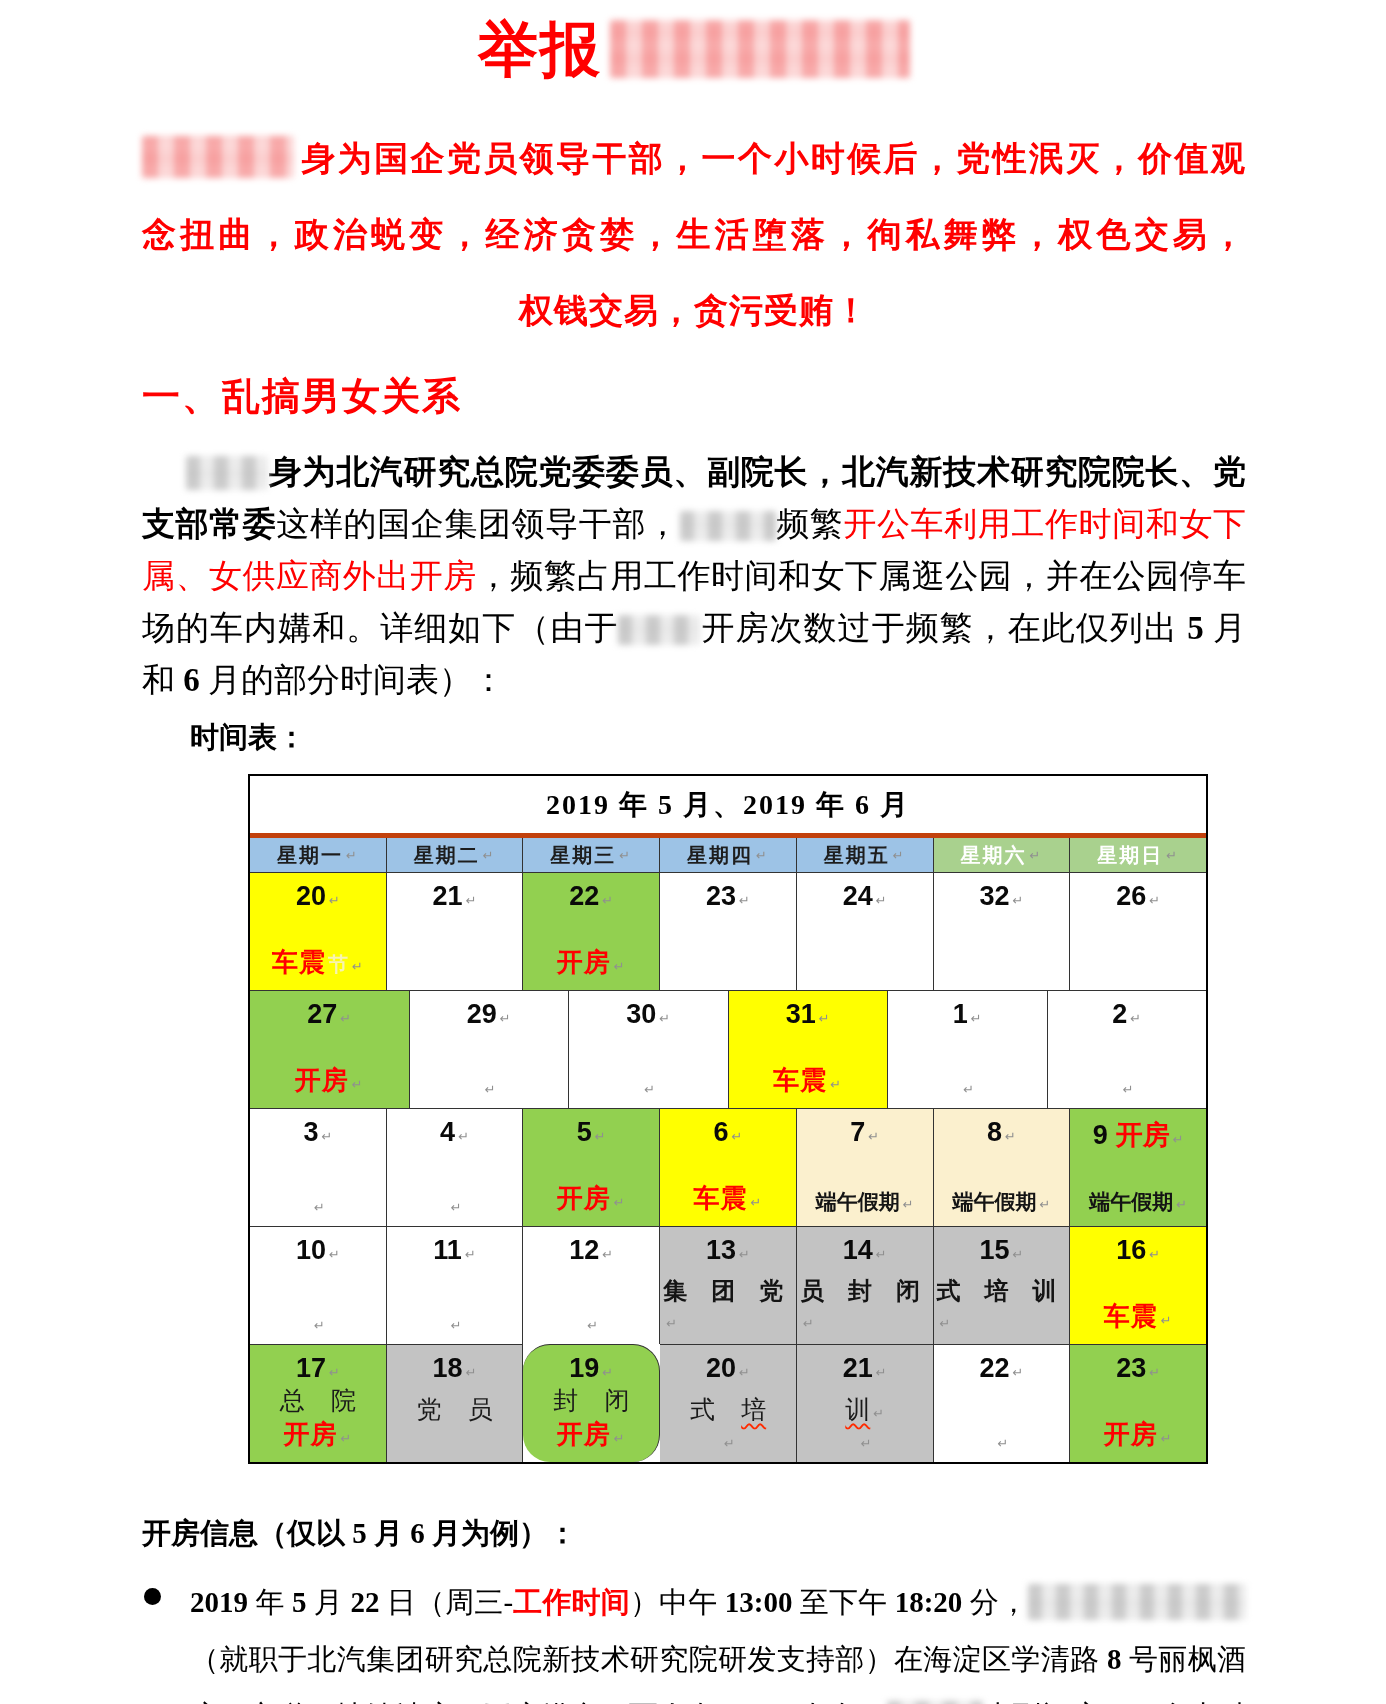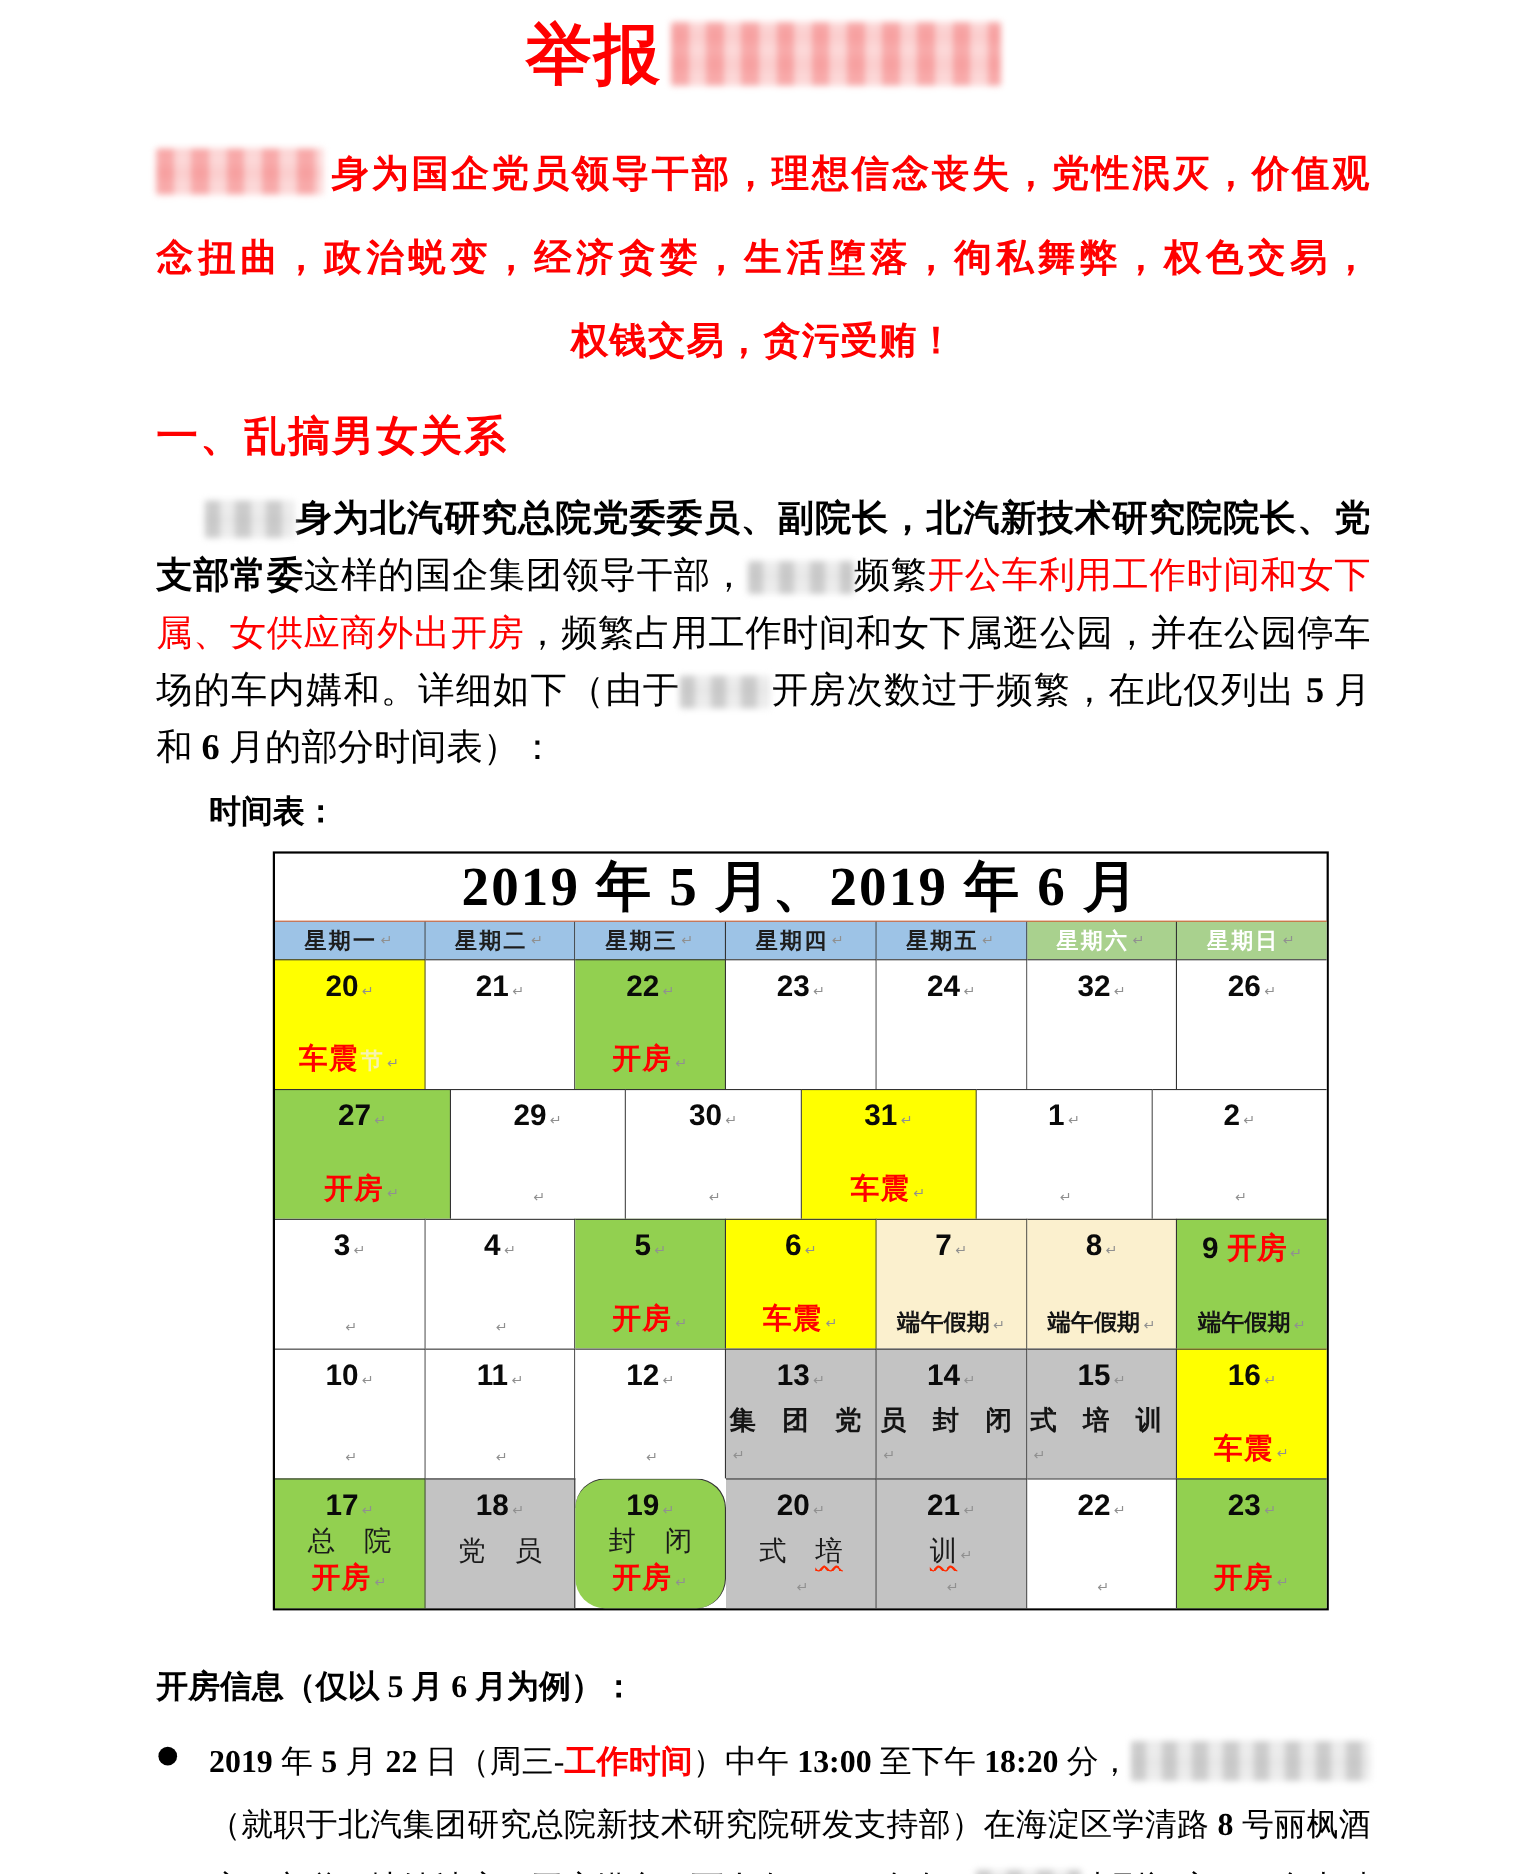--- a/index.html
+++ b/index.html
@@ -52,21 +52,21 @@
   .para1 { margin-top:24px; font-size:33px; line-height:52px; text-align:justify; }
   .para1 .indent { display:inline-block; width:44px; }
   .bold { font-weight:700; }
   .redtext { color:#ff0000; }
   .timetable-label { margin-top:12px; padding-left:48px; font-size:29px; font-weight:700; }
 
   
   .calendar { width:960px; margin:16px 0 0 106px; border:2px solid #000; background:#fff; }
   .cal-title {
     height:62px; display:flex; align-items:center; justify-content:center;
-    font-size:50px; font-weight:700; letter-spacing:2px; border-bottom:1px solid #c2410c;
+    font-size:28px; font-weight:700; letter-spacing:2px; border-bottom:5px solid #c2410c;
   }
   .cal-header-row { display:flex; height:34px; }
   .cal-hcell {
     flex:1; display:flex; align-items:center; justify-content:center;
     font-size:20px; font-weight:700; border-right:1px solid #333; letter-spacing:2px;
   }
   .cal-hcell:last-child { border-right:none; }
   .hc-blue { background:#9dc3e6; color:#1d1d1d; }
   .hc-green { background:#a9d18e; color:#ffffff; }
   .cal-row { display:flex; height:118px; }
@@ -97,21 +97,21 @@
 </head>
 <body>
 
 <div class="content">
 
   <div class="doc-title">
     <span>举报</span><span class="redact redact-red r-title"></span>
   </div>
 
   <div class="accusation">
-    <div class="acc-line"><span class="redact redact-red r-redline"></span><span>身为国企党员领导干部，理想信念丧失，党性泯灭，价值观</span></div>
+    <div class="acc-line"><span class="redact redact-red r-redline"></span><span>身为国企党员领导干部，一个小时候后，党性泯灭，价值观</span></div>
     <div class="acc-line"><span>念扭曲，政治蜕变，经济贪婪，生活堕落，徇私舞弊，权色交易，</span></div>
     <div class="acc-line-last"><span>权钱交易，贪污受贿！</span></div>
   </div>
 
   <div class="sec-heading">一、乱搞男女关系</div>
 
   <div class="para1">
     <span class="indent"></span><span class="redact redact-gray r-p1"></span><span class="bold">身为北汽研究总院党委委员、副院长，北汽新技术研究院院长、党支部常委</span><span>这样的国企集团领导干部，</span><span class="redact redact-gray r-p2"></span><span>频繁</span><span class="redtext">开公车利用工作时间和女下属、女供应商外出开房</span><span>，频繁占用工作时间和女下属逛公园，并在公园停车场的车内媾和。详细如下（由于</span><span class="redact redact-gray r-p3"></span><span class="embolden-digits">开房次数过于频繁，在此仅列出 <b>5</b> 月和 <b>6</b> 月的部分时间表）：</span>
   </div>
 

